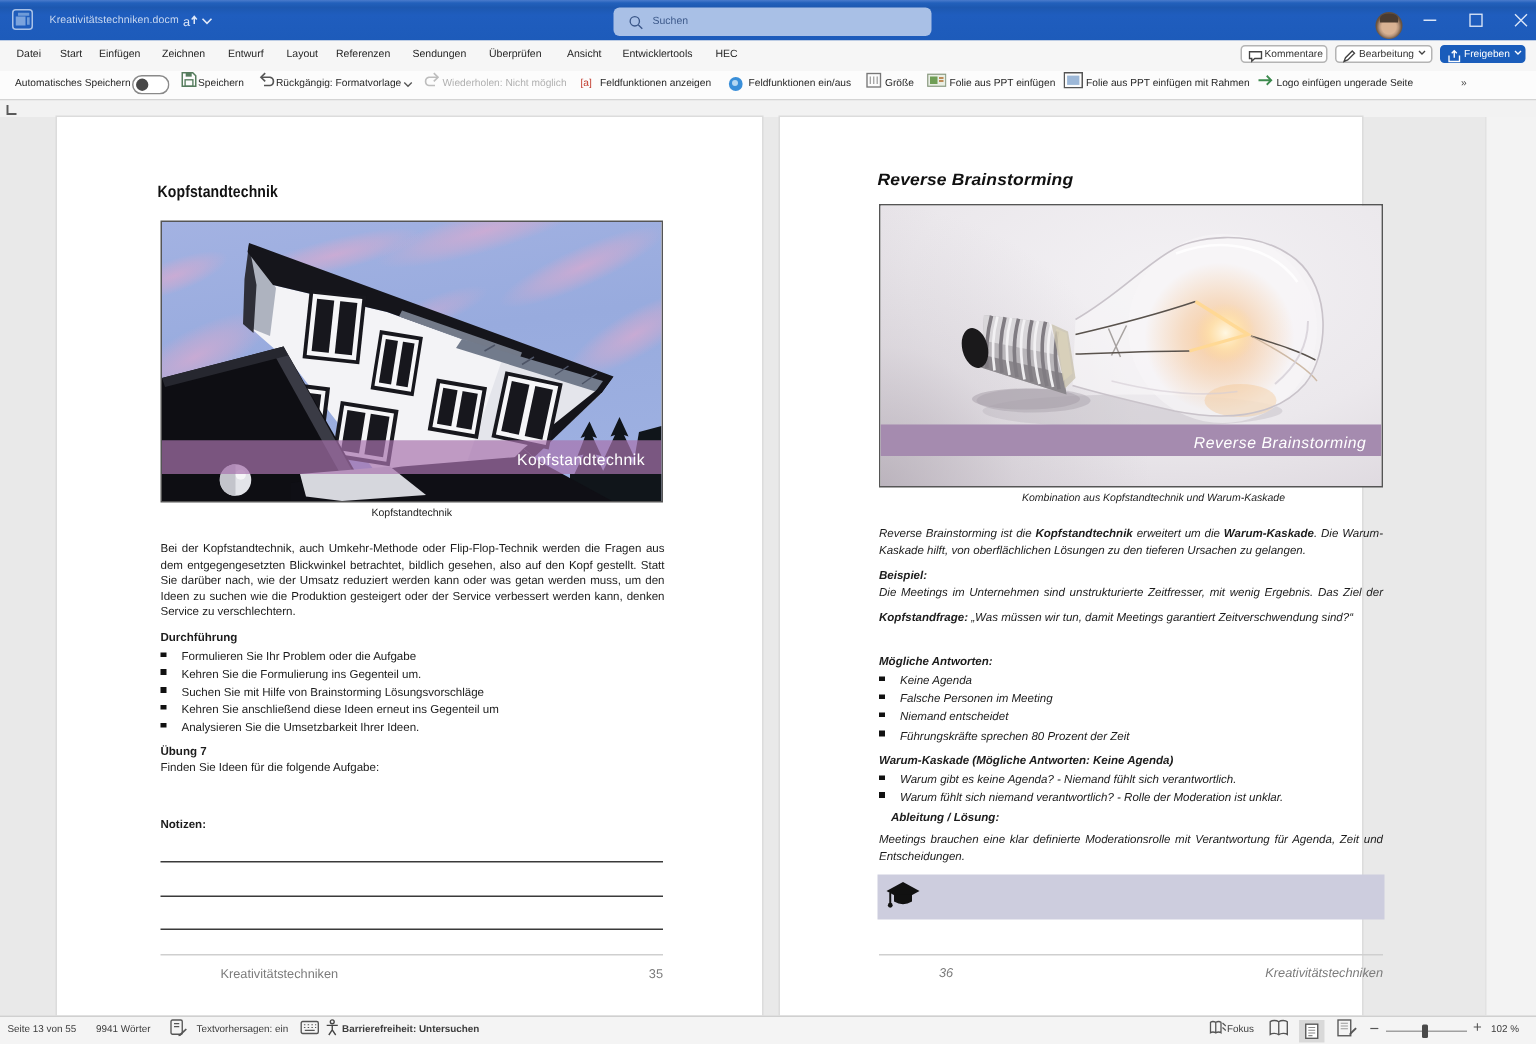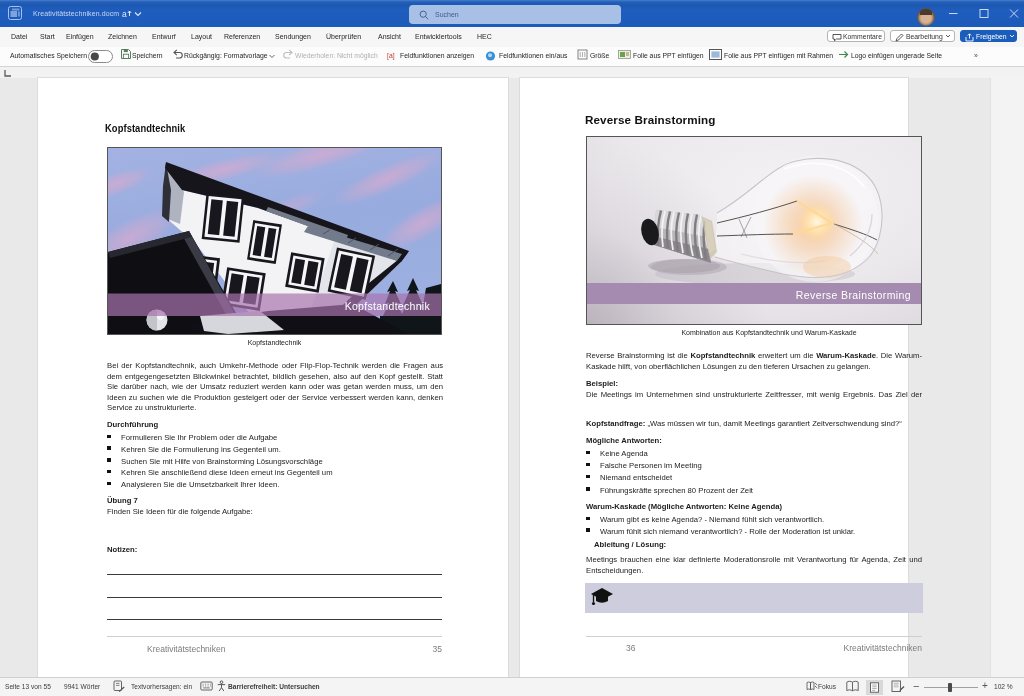--- a/index.html
+++ b/index.html
@@ -35,21 +35,21 @@
   .qitem { position:absolute; top:0; height:18px; line-height:18px; white-space:nowrap; }
   .gray { color:#b0b0b0; }
 
   
   #ruler { position:absolute; left:0; top:67px; width:1024px; height:11px; background:#f2f2f2; }
 
   
   #docarea { position:absolute; left:0; top:78px; width:1024px; height:599px; background:#e9e9e9; }
   #vscroll { position:absolute; left:990px; top:78px; width:34px; height:599px; background:#f3f3f3; border-left:1px solid #e2e2e2;}
   .page { position:absolute; top:78px; height:599px; width:470px; background:#fff; box-shadow:0 0 0 1px #dcdcdc; }
-  #pageL { left:38px; } #pageR { left:520px; width:388px; }
+  #pageL { left:38px; } #pageR { left:520px; width:388px;font-style:italic; }
   .phead { position:absolute; font-size:11px; font-weight:bold; color:#111; letter-spacing:0.1px; }
   .pimg  { position:absolute; border:1px solid #555; }
   .pcap  { position:absolute; font-size:7px; color:#222; text-align:center; }
   .body8 { font-size:7.7px; color:#1c1c1c; }
   .jl    { text-align:justify; text-align-last:justify; }
   .blk   { position:absolute; line-height:10.5px; }
   .bold  { font-weight:bold; }
   .b1, .b2 { display:inline-block; width:3.5px; height:3.5px; background:#111; margin-right:10.5px; vertical-align:2px; }
   .hr1 { position:absolute; height:1px; background:#3a3a3a; }
   .hrf { position:absolute; height:1px; background:#cfcfcf; }
@@ -302,21 +302,21 @@
       <text x="322" y="162" text-anchor="end" font-family="Liberation Sans, sans-serif" font-size="10.5" fill="#ffffff" letter-spacing="0.3">Kopfstandtechnik</text>
     </svg>
   </div>
   <div class="pcap" style="left:69px;top:261px;width:335px">Kopfstandtechnik</div>
 
   <div class="blk body8" style="left:69px;top:283px;width:336px">
     <div class="jl">Bei der Kopfstandtechnik, auch Umkehr-Methode oder Flip-Flop-Technik werden die Fragen aus</div>
     <div class="jl">dem entgegengesetzten Blickwinkel betrachtet, bildlich gesehen, also auf den Kopf gestellt. Statt</div>
     <div class="jl">Sie darüber nach, wie der Umsatz reduziert werden kann oder was getan werden muss, um den</div>
     <div class="jl">Ideen zu suchen wie die Produktion gesteigert oder der Service verbessert werden kann, denken</div>
-    <div>Service zu unstrukturierte.</div>
+    <div>Service zu verschlechtern.</div>
   </div>
 
   <div class="blk body8 bold" style="left:69px;top:342px">Durchführung</div>
 
   <div class="blk body8" style="left:69px;top:354px;line-height:11.8px">
     <div><span class="b1"></span>Formulieren Sie Ihr Problem oder die Aufgabe</div>
     <div><span class="b1"></span>Kehren Sie die Formulierung ins Gegenteil um.</div>
     <div><span class="b1"></span>Suchen Sie mit Hilfe von Brainstorming Lösungsvorschläge</div>
     <div><span class="b1"></span>Kehren Sie anschließend diese Ideen erneut ins Gegenteil um</div>
     <div><span class="b1"></span>Analysieren Sie die Umsetzbarkeit Ihrer Ideen.</div>
@@ -430,21 +430,21 @@
   <div class="blk body8" style="left:66px;top:273px;width:336px">
     <div class="jl">Reverse Brainstorming ist die <span class="bold">Kopfstandtechnik</span> erweitert um die <span class="bold">Warum-Kaskade</span>. Die Warum-</div>
     <div>Kaskade hilft, von oberflächlichen Lösungen zu den tieferen Ursachen zu gelangen.</div>
   </div>
 
   <div class="blk body8 bold" style="left:66px;top:301px">Beispiel:</div>
   <div class="blk body8" style="left:66px;top:312px;width:336px">
     <div class="jl">Die Meetings im Unternehmen sind unstrukturierte Zeitfresser, mit wenig Ergebnis. Das Ziel der</div>
   </div>
 
-  <div class="blk body8" style="left:66px;top:341px;width:336px"><span class="bold">Kopfstandfrage:</span> „Was müssen wir tun, damit Meetings garantiert Zeitverschwendung sind?“</div>
+  <div class="blk body8" style="left:66px;top:329px;width:336px"><span class="bold">Kopfstandfrage:</span> „Was müssen wir tun, damit Meetings garantiert Zeitverschwendung sind?“</div>
 
   <div class="blk body8 bold" style="left:66px;top:358px">Mögliche Antworten:</div>
   <div class="blk body8" style="left:66px;top:370px;line-height:12.2px">
     <div><span class="b2"></span>Keine Agenda</div>
     <div><span class="b2"></span>Falsche Personen im Meeting</div>
     <div><span class="b2"></span>Niemand entscheidet</div>
     <div><span class="b2"></span>Führungskräfte sprechen 80 Prozent der Zeit</div>
   </div>
 
   <div class="blk body8 bold" style="left:66px;top:424px">Warum-Kaskade (Mögliche Antworten: Keine Agenda)</div>

